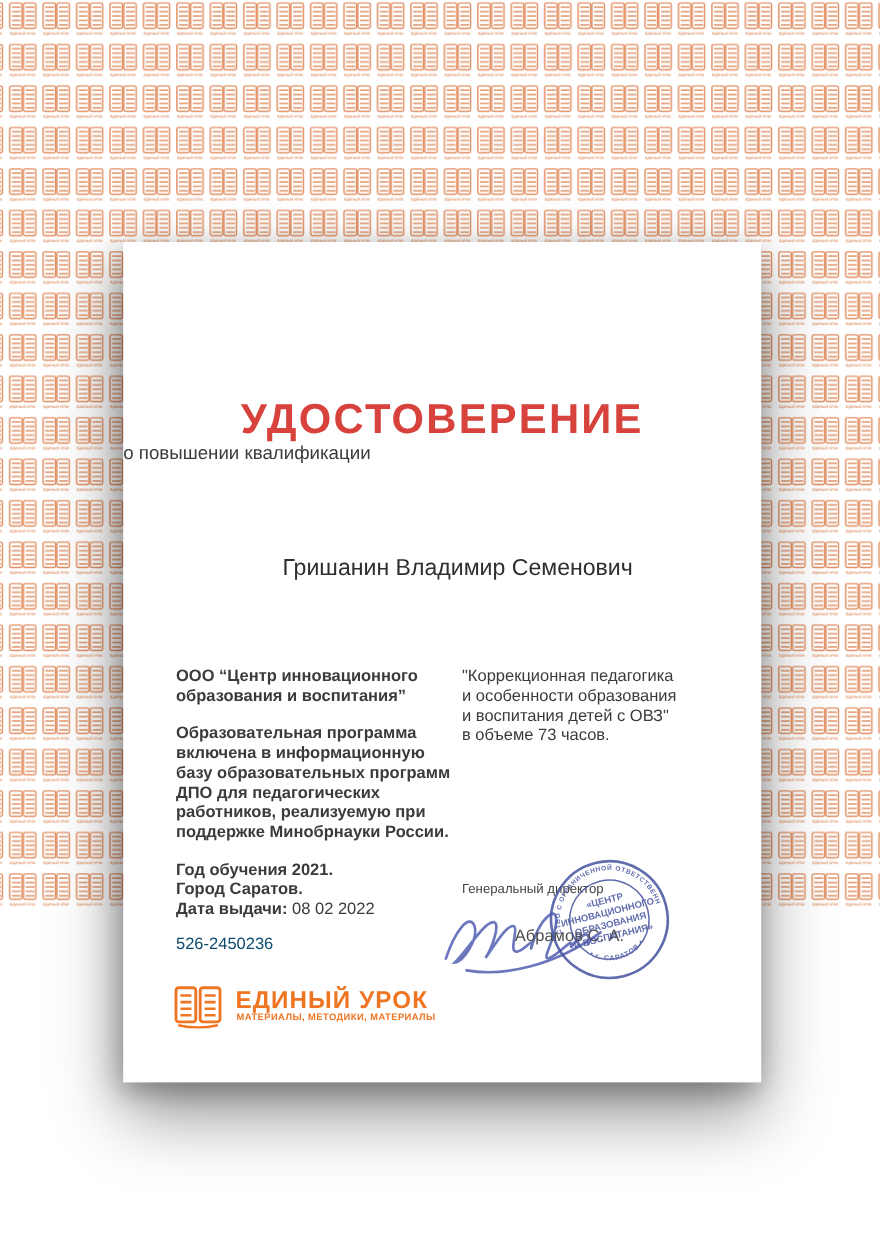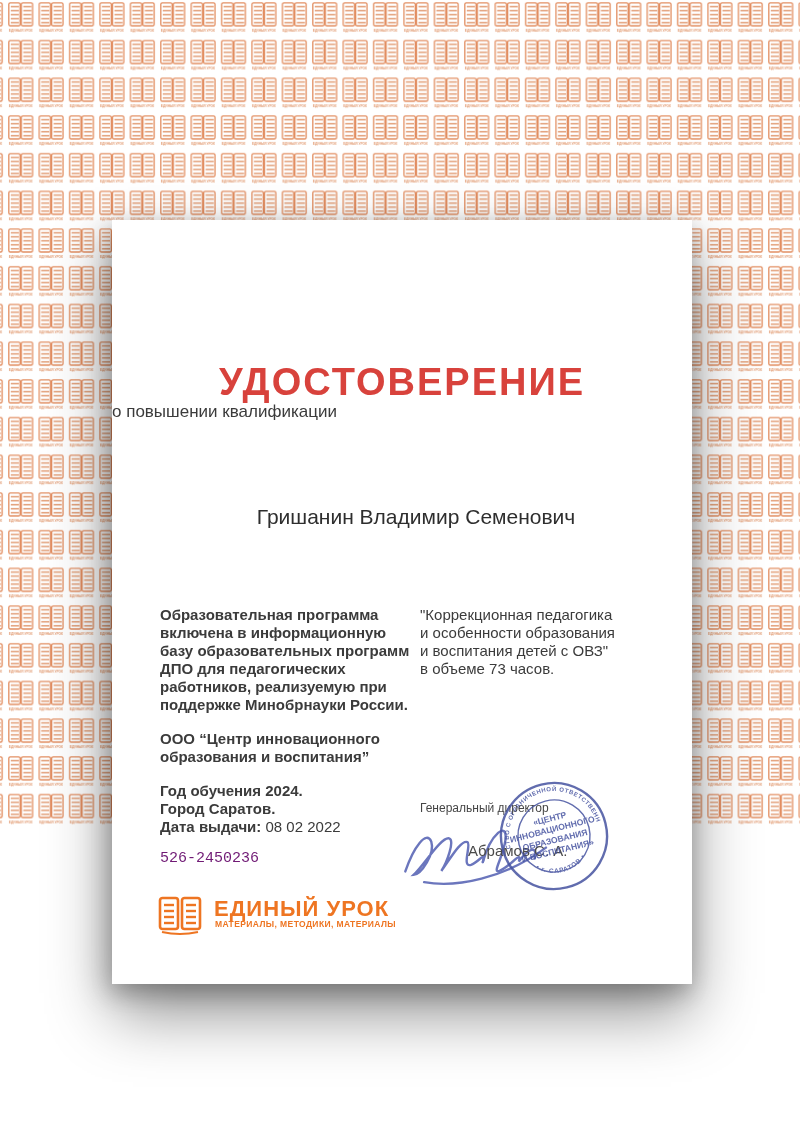--- a/index.html
+++ b/index.html
@@ -29,21 +29,21 @@
 
   .para{white-space:pre-line;font-size:15px;line-height:18px;color:#3b3b3b;margin:0;}
   .b{font-weight:bold;}
 
   .col-left{position:absolute;left:48px;top:386px;width:258px;}
   .col-right{position:absolute;left:308px;top:386px;width:262px;}
   .col-left .org{margin-bottom:16px;}
   .col-left .program{margin-bottom:16px;}
   .col-left .meta{margin-bottom:14px;}
   .col-right .completion{margin-bottom:14px;}
-  .cert-number{font-size:15px;color:#701a75;font-family:Liberation Mono, monospace;}
+  .cert-number{font-size:15px;color:#0c4a6e;}
 
   .director-label{
     position:absolute;left:308px;top:581px;font-size:12px;color:#454545;z-index:3;
   }
   .signature-svg{position:absolute;left:286px;top:588px;z-index:3;}
   .director-name{
     position:absolute;left:356px;top:622px;font-size:15px;color:#4a4a4a;z-index:3;
   }
   .stamp-svg{position:absolute;left:367px;top:541px;z-index:4;opacity:.85;}
 
@@ -88,29 +88,29 @@
     <rect x="0" y="0" width="800" height="828" fill="url(#bookTile)"></rect>
   </svg>
 
   <div class="card">
 
     <h1 class="title">УДОСТОВЕРЕНИЕ</h1>
     <p class="subtitle">о повышении квалификации</p>
     <div class="name">Гришанин Владимир Семенович</div>
 
     <div class="col-left">
+      <p class="para b org">ООО “Центр инновационного
+образования и воспитания”</p>
       <p class="para b program">Образовательная программа
 включена в информационную
 базу образовательных программ
 ДПО для педагогических
 работников, реализуемую при
 поддержке Минобрнауки России.</p>
-      <p class="para b org">ООО “Центр инновационного
-образования и воспитания”</p>
-      <div class="para meta"><span class="b">Год обучения 2024.</span>
+      <div class="para meta"><span class="b">Год обучения 2021.</span>
 <span class="b">Город Саратов.</span>
 <span><span class="b">Дата выдачи:</span> <span>08 02 2022</span></span></div>
       <div class="cert-number">526-2450236</div>
     </div>
 
     <div class="col-right">
       <p class="para course">"Коррекционная педагогика
 и особенности образования
 и воспитания детей с ОВЗ"
 в объеме 73 часов.</p>

